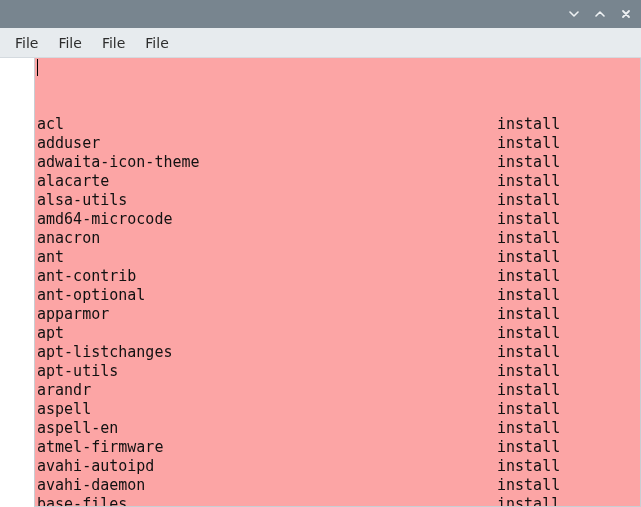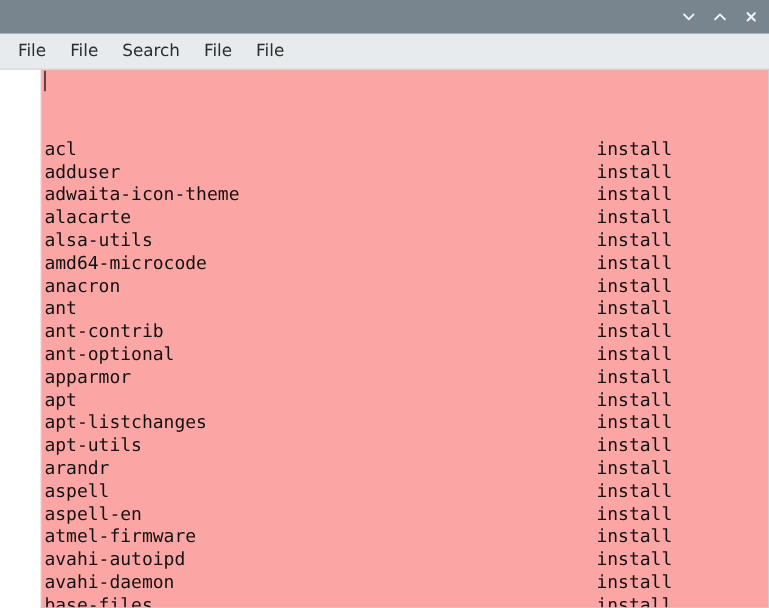--- a/index.html
+++ b/index.html
@@ -118,21 +118,20 @@
       <svg width="10" height="10" viewBox="0 0 10 10">
           <path d="M2 2 L8 8 M8 2 L2 8" fill="none" stroke="#eef1f3" stroke-width="1.8" stroke-linecap="round"></path>
         </svg>
     </span>
   </div>
 </div>
 
 <div class="menubar">
   <div class="menu-item">File</div>
   <div class="menu-item">File</div>
-  <div class="menu-item">Search</div>
   <div class="menu-item">File</div>
   <div class="menu-item">File</div>
 </div>
 
 <div class="content-wrap">
   <div class="editor" id="editor">
     <div class="editor-caret"></div>
   <div class="editor-line"><span class="col-pkg">acl</span><span class="col-act">install</span></div><div class="editor-line"><span class="col-pkg">adduser</span><span class="col-act">install</span></div><div class="editor-line"><span class="col-pkg">adwaita-icon-theme</span><span class="col-act">install</span></div><div class="editor-line"><span class="col-pkg">alacarte</span><span class="col-act">install</span></div><div class="editor-line"><span class="col-pkg">alsa-utils</span><span class="col-act">install</span></div><div class="editor-line"><span class="col-pkg">amd64-microcode</span><span class="col-act">install</span></div><div class="editor-line"><span class="col-pkg">anacron</span><span class="col-act">install</span></div><div class="editor-line"><span class="col-pkg">ant</span><span class="col-act">install</span></div><div class="editor-line"><span class="col-pkg">ant-contrib</span><span class="col-act">install</span></div><div class="editor-line"><span class="col-pkg">ant-optional</span><span class="col-act">install</span></div><div class="editor-line"><span class="col-pkg">apparmor</span><span class="col-act">install</span></div><div class="editor-line"><span class="col-pkg">apt</span><span class="col-act">install</span></div><div class="editor-line"><span class="col-pkg">apt-listchanges</span><span class="col-act">install</span></div><div class="editor-line"><span class="col-pkg">apt-utils</span><span class="col-act">install</span></div><div class="editor-line"><span class="col-pkg">arandr</span><span class="col-act">install</span></div><div class="editor-line"><span class="col-pkg">aspell</span><span class="col-act">install</span></div><div class="editor-line"><span class="col-pkg">aspell-en</span><span class="col-act">install</span></div><div class="editor-line"><span class="col-pkg">atmel-firmware</span><span class="col-act">install</span></div><div class="editor-line"><span class="col-pkg">avahi-autoipd</span><span class="col-act">install</span></div><div class="editor-line"><span class="col-pkg">avahi-daemon</span><span class="col-act">install</span></div><div class="editor-line"><span class="col-pkg">base-files</span><span class="col-act">install</span></div></div>
 </div>
 

